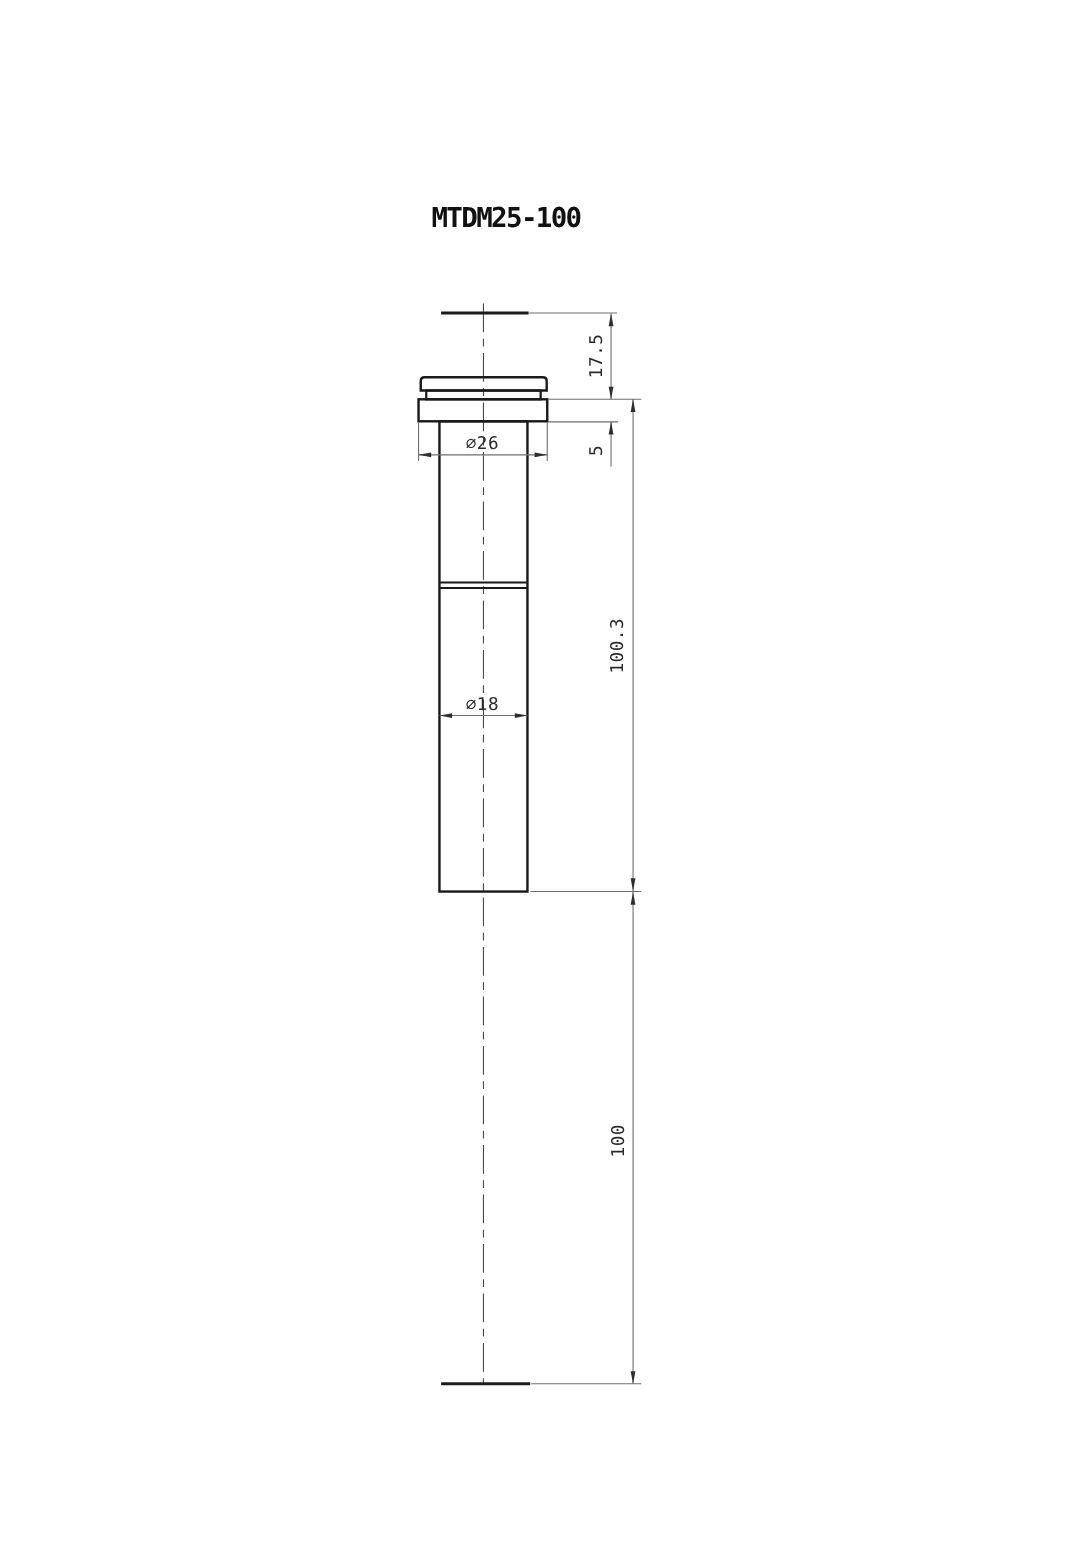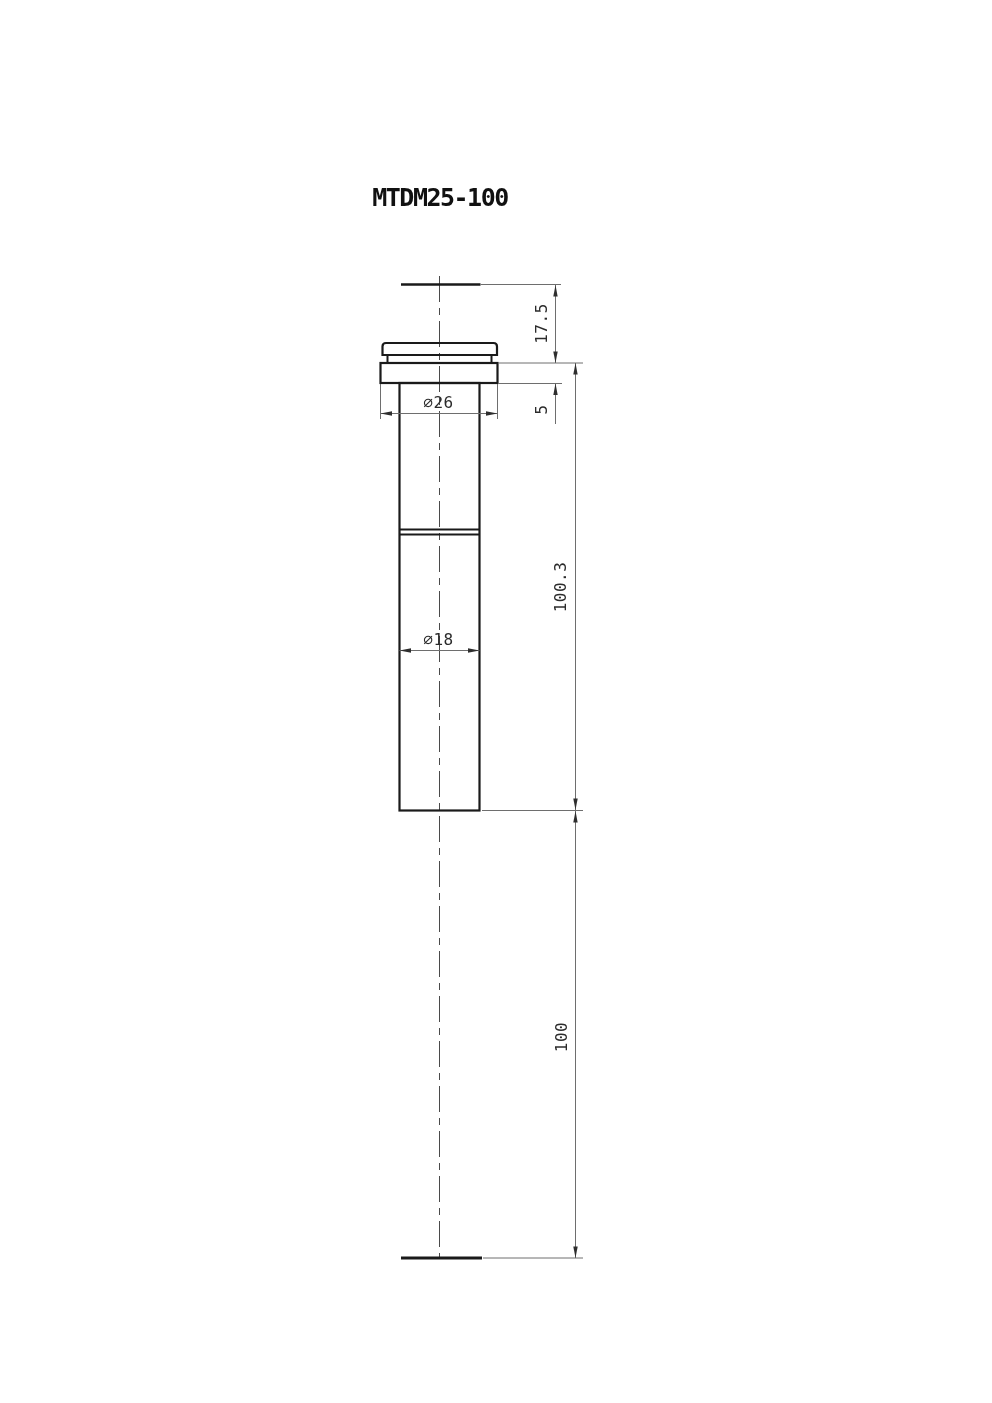--- a/index.html
+++ b/index.html
@@ -10,21 +10,21 @@
   .canvas {
     position: relative;
     width: 992px;
     height: 1403px;
     background: #ffffff;
     overflow: hidden;
     font-family: "DejaVu Sans Mono", "Liberation Mono", monospace;
   }
   .part-title {
     position: absolute;
-    left: 340px;
+    left: 360px;
     top: 183px;
     width: 200px;
     text-align: center;
     font-family: "DejaVu Sans Mono", "Liberation Mono", monospace;
     font-size: 25px;
     font-weight: 600;
     letter-spacing: -1.5px;
     color: #111111;
     white-space: nowrap;
   }

